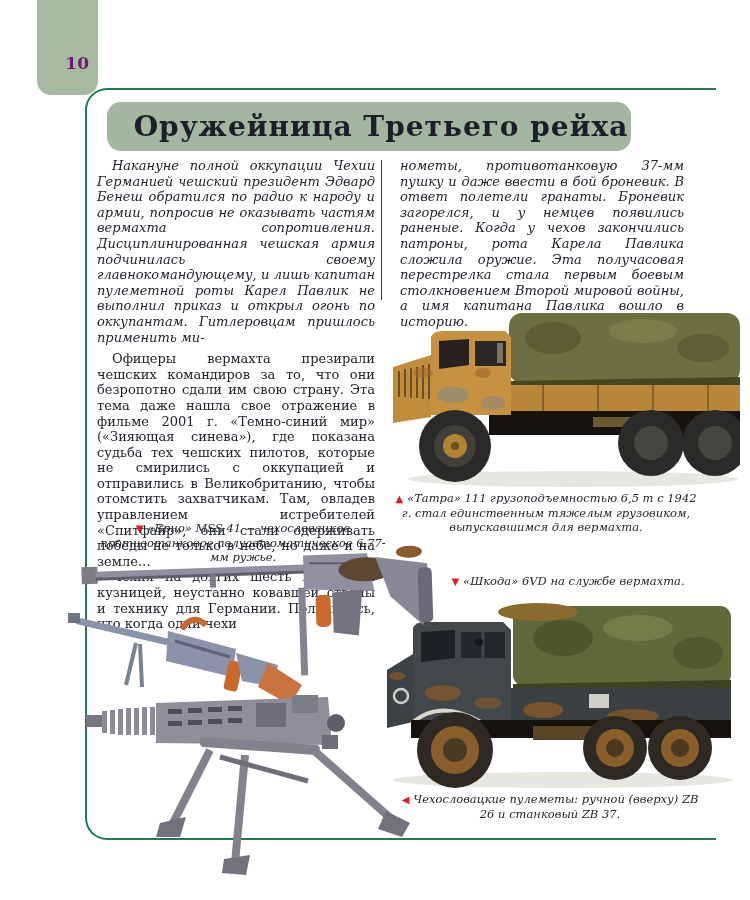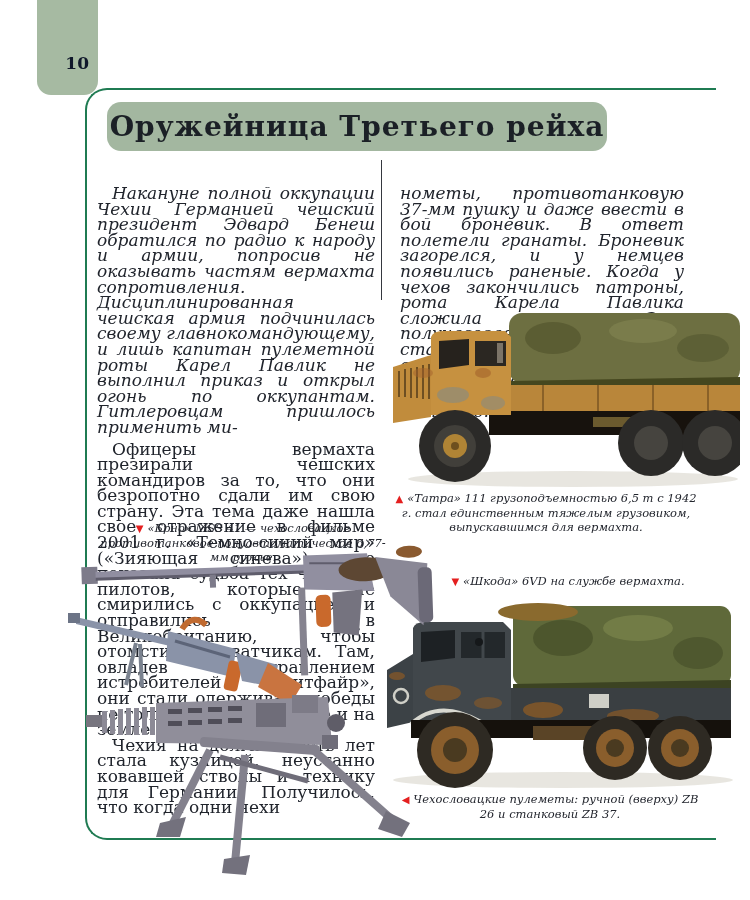--- a/index.html
+++ b/index.html
@@ -2,34 +2,34 @@
 <html><head>
 <meta charset="utf-8">
 <style>
   html,body{margin:0;padding:0;background:#ffffff;}
   .page{position:relative;width:750px;height:900px;background:#ffffff;overflow:hidden;
         font-family:"DejaVu Serif", serif;color:#20242c;}
 
   
   .page-tab{position:absolute;left:37px;top:0;width:61px;height:95px;background:#a6baa2;
             border-radius:0 0 14px 14px;}
-  .page-num{position:absolute;right:9px;top:53px;font-size:17px;font-weight:700;color:#0f172a;}
+  .page-num{position:absolute;right:9px;top:53px;font-size:17px;font-weight:700;color:#701a75;}
 
   
   .frame{position:absolute;left:85px;top:88px;width:629px;height:748px;
          border-left:2px solid #1f7b52;border-top:2px solid #1f7b52;border-bottom:2px solid #1f7b52;
          border-radius:22px 0 0 22px;}
 
   
   .banner{position:absolute;left:107px;top:102px;width:500px;height:49px;background:#a3b7a0;
-          border-radius:14px;display:flex;align-items:center;justify-content:center;}
+          border-radius:14px;display:flex;align-items:center;justify-content:center;padding-left:24px;}
   .banner .title{font-size:28px;font-weight:700;color:#1b2026;letter-spacing:1px;}
 
   
-  .col{position:absolute;font-size:17px;line-height:15.6px;text-align:justify;margin-top:28px;}
+  .col{position:absolute;font-size:13px;line-height:15.6px;text-align:justify;}
   .col-left{left:97px;top:158px;width:278px;}
   .col-right{left:400px;top:158px;width:284px;}
   .col p{margin:0;}
   .ital{font-style:italic;}
   .indent{text-indent:15px;}
   .col-divider{position:absolute;left:381px;top:160px;width:1px;height:140px;background:#35383f;}
 
   
   .caption{position:absolute;font-size:11.5px;line-height:14px;font-style:italic;color:#23262e;text-align:center;}
   .cap-marker{color:#e41f1f;font-style:normal;font-size:10px;margin-right:4px;}

